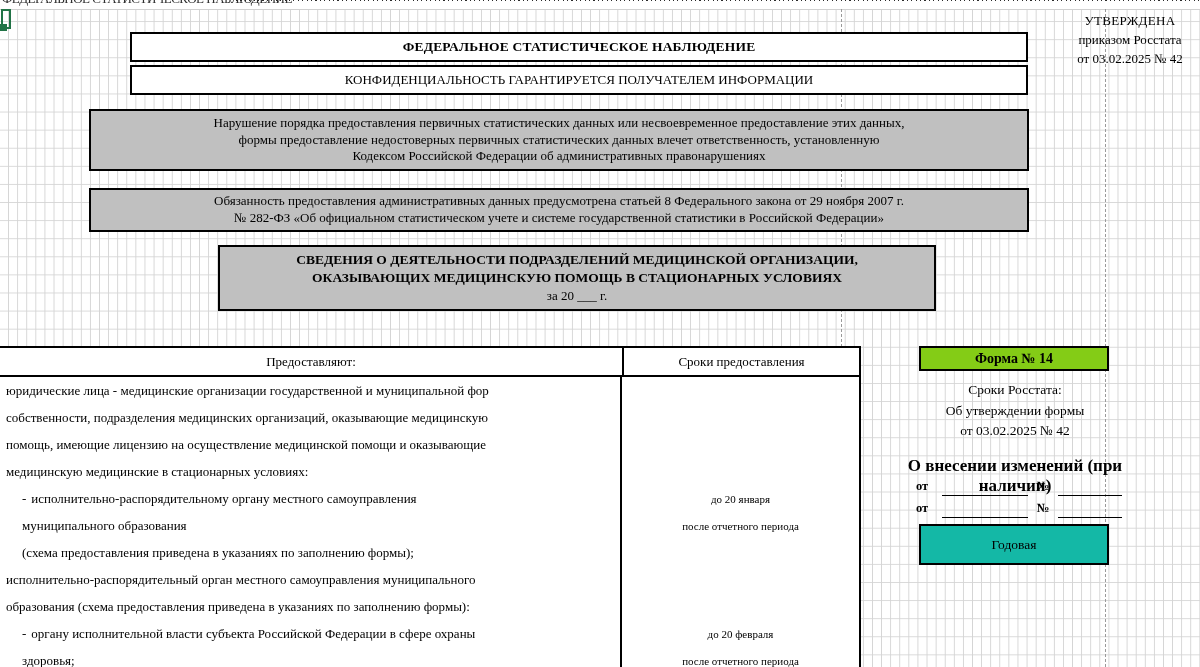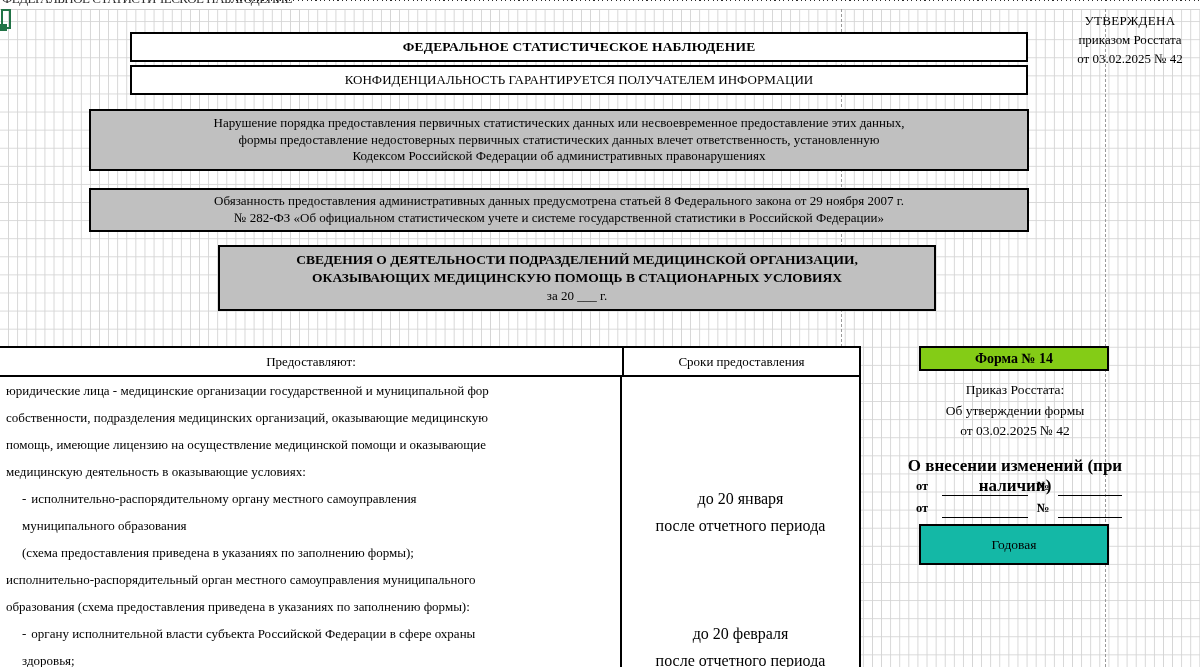--- a/index.html
+++ b/index.html
@@ -173,21 +173,21 @@
     align-items: center;
   }
   #table .row .c1.indent { padding-left: 22px; }
   #table .row .c1 .dash { margin-right: 5px; }
   #table .row .c2 {
     flex: 1;
     height: 27px;
     display: flex;
     align-items: center;
     justify-content: center;
-    font-size: 16px;
+    font-size: 11px;
     text-align: center;
   }
 
   
   #panel {
     position: absolute;
     left: 880px;
     top: 346px;
     width: 310px;
   }
@@ -323,21 +323,21 @@
         <div class="c2"></div>
       </div>
       <div class="row">
         <div class="c1">
           <span>помощь, имеющие лицензию на осуществление медицинской помощи и оказывающие</span>
         </div>
         <div class="c2"></div>
       </div>
       <div class="row">
         <div class="c1">
-          <span>медицинскую деятельность в оказывающие условиях:</span>
+          <span>медицинскую медицинские в стационарных условиях:</span>
         </div>
         <div class="c2"></div>
       </div>
       <div class="row">
         <div class="c1 indent">
           <span class="dash">-</span>
           <span>исполнительно-распорядительному органу местного самоуправления</span>
         </div>
         <div class="c2">до 20 января</div>
       </div>
@@ -381,21 +381,21 @@
     </div>
 </div>
 
 <div id="panel">
 
   <div id="form-no">
     <span>Форма № 14</span>
   </div>
 
   <div id="order-info">
-    <div>Приказ Росстата:</div>
+    <div>Сроки Росстата:</div>
     <div>Об утверждении формы</div>
     <div>от 03.02.2025 № 42</div>
   </div>
 
   <div id="amend-title">О внесении изменений (при наличии)</div>
 
   <div class="amend-row" id="amend-row-1">
     <span class="lbl">от</span>
     <span class="line"></span>
     <span class="lbl2">№</span>

